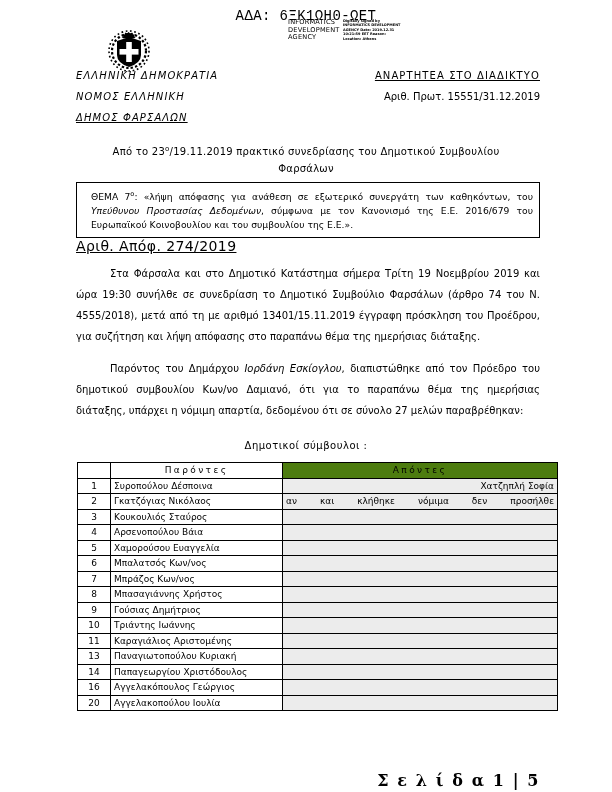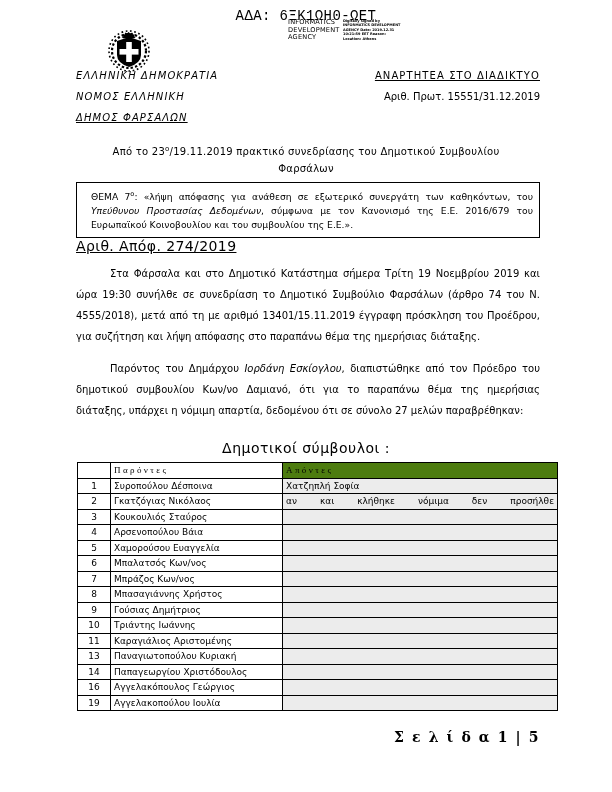--- a/index.html
+++ b/index.html
@@ -141,21 +141,21 @@
   .body-p.p2 { top: 358px; }
   .indent { display: inline-block; width: 34px; }
 
   
   .table-caption {
     position: absolute;
     top: 440px;
     left: 0;
     width: 612px;
     text-align: center;
-    font-size: 14px;
+    font-size: 10px;
     letter-spacing: 0.5px;
   }
 
   
   .att-table {
     position: absolute;
     top: 462px;
     left: 77px;
     width: 461px;
     border-collapse: collapse;
@@ -167,49 +167,49 @@
     padding: 1px 3px;
     vertical-align: top;
     font-weight: normal;
     height: 12px;
     line-height: 12.5px;
   }
   .col-num   { width: 26px;  text-align: center; }
   .col-name  { width: 165px; text-align: left; }
   .col-abs   { width: 268px; background: #ececec; text-align: left; }
   .hdr-cell {
+    text-align: center;
     letter-spacing: 2.4px;
     height: 13px;
-    font-family: Liberation Serif, serif;
   }
   .hdr-abs { background: #4d7c0f; }
-  .abs-name { text-align: left; }
+  .abs-name { text-align: right; }
   .abs-note {
     text-align: justify;
     text-justify: inter-word;
     line-height: 12.5px;
   }
   .abs-note span.jline {
     display: block;
     text-align: justify;
     text-align-last: justify;
   }
   .two-line-num { vertical-align: middle; text-align: center; }
   .blank-cell { background: #ececec; }
 
   
   .footer {
     position: absolute;
-    top: 729px;
+    top: 771px;
     left: 0;
     width: 540px;
     text-align: right;
     font-family: "DejaVu Serif", serif;
     font-weight: bold;
-    font-size: 14px;
+    font-size: 16px;
     letter-spacing: 1.6px;
   }
 </style>
 </head>
 <body>
 
 <div class="page">
 
   <div class="ada-code">ΑΔΑ: 6ΞΚ1ΩΗ0-ΩΕΤ</div>
 
@@ -339,21 +339,21 @@
           <td class="col-num">14</td>
           <td class="col-name">Παπαγεωργίου Χριστόδουλος</td>
           <td class="col-abs blank-cell"></td>
         </tr>
         <tr>
           <td class="col-num">16</td>
           <td class="col-name">Αγγελακόπουλος Γεώργιος</td>
           <td class="col-abs blank-cell"></td>
         </tr>
         <tr>
-          <td class="col-num">19</td>
+          <td class="col-num">20</td>
           <td class="col-name">Αγγελακοπούλου Ιουλία</td>
           <td class="col-abs blank-cell"></td>
         </tr>
       </tbody>
   </table>
 
   <div class="footer">Σ ε λ ί δ α  1 | 5</div>
 
 </div>
 

